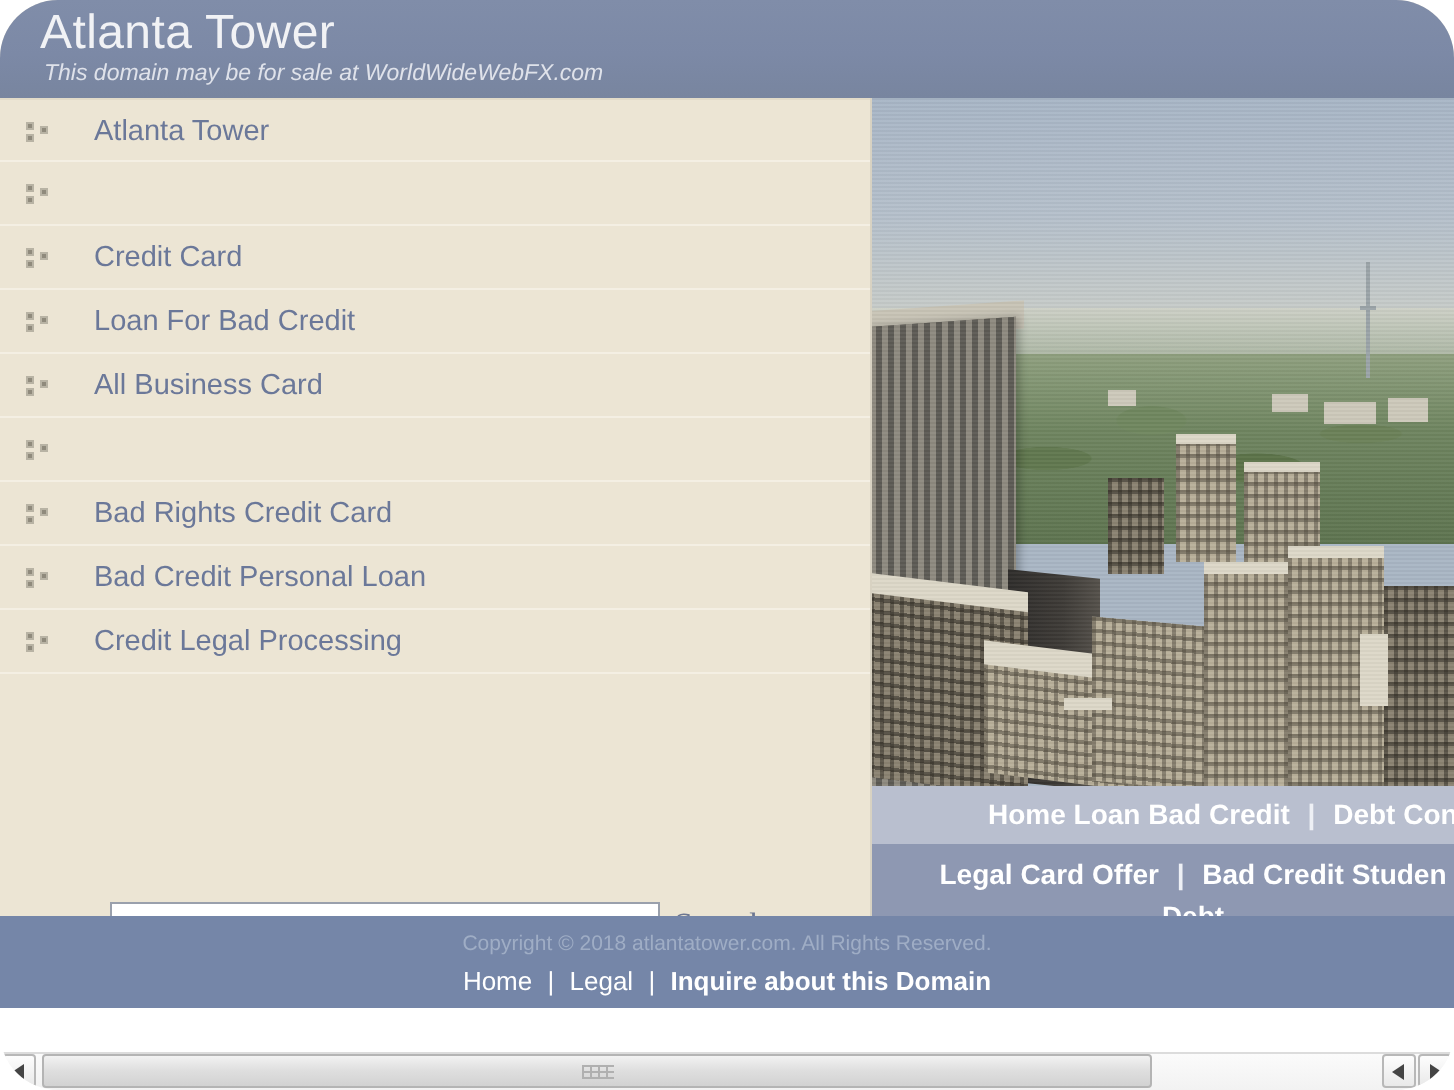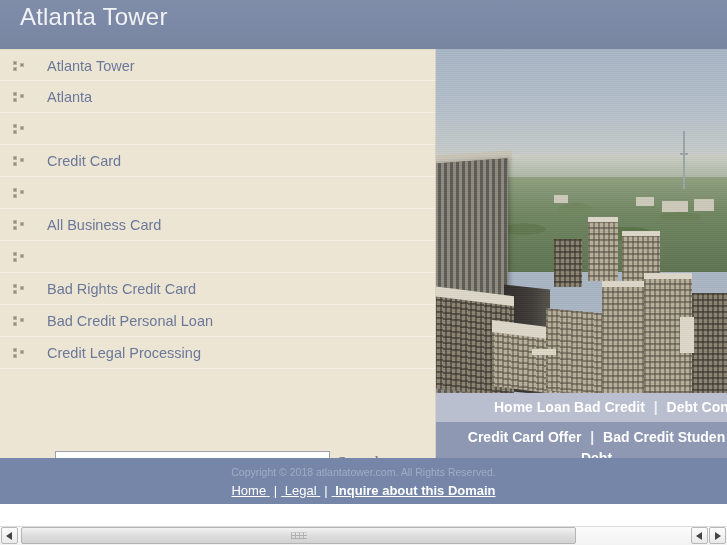--- a/index.html
+++ b/index.html
@@ -7,20 +7,21 @@
     padding: 0;
     background: #ffffff;
     font-family: "Liberation Sans", sans-serif;
   }
   #page {
     position: relative;
     width: 727px;
     height: 545px;
     overflow: hidden;
     background: #ffffff;
+    border-radius: 29px;
   }
 
   
   #viewport {
     position: absolute;
     left: 0; top: 0;
     width: 727px;
     height: 504px;
     overflow: hidden;
     background: #ece5d4;
@@ -277,21 +278,20 @@
     white-space: nowrap;
   }
   #footer-nav {
     position: absolute;
     left: 0; top: 24px;
     width: 727px;
     font-size: 13px;
     color: #ffffff;
     line-height: 18px;
     white-space: nowrap;
-    text-decoration: underline;
   }
   #footer-nav a, #footer-nav span { color: #ffffff; text-decoration: none; }
   .f-sep { color: #aab6cb; padding: 0 4px; }
   .f-strong { font-weight: bold; }
 
   
   #scrollbar {
     position: absolute;
     left: 0; top: 504px;
     width: 727px;
@@ -353,20 +353,21 @@
 </style>
 </head>
 <body>
 
 <div id="page">
 
   <div id="viewport">
 
     <div id="header">
       <div id="site-title">Atlanta Tower</div>
+      <div id="site-tagline">This domain may be for sale at WorldWideWebFX.com</div>
     </div>
 
     <div id="photo">
       <div class="sky"></div>
       <div class="haze"></div>
       <div class="treeline"></div>
 
       <div class="tvtower"></div>
 
       <div class="farbuild" style="left:200px;top:148px;width:18px;height:9px;"></div>
@@ -404,46 +405,38 @@
       <div class="photo-grain"></div>
     </div>
 
     <div id="overlay-bar-1" class="overlay-bar">
       <span class="ov-link">Home Loan Bad Credit</span>
       <span class="overlay-sep">|</span>
       <span class="ov-link">Debt Con</span>
     </div>
 
     <div id="overlay-bar-2" class="overlay-bar">
-      <span class="ov-link">Credit Card Offer</span>
+      <span class="ov-link">Legal Card Offer</span>
       <span class="overlay-sep">|</span>
       <span class="ov-link">Bad Credit Studen</span>
       <br>
       <span class="ov-link">Debt</span>
     </div>
 
     <div id="panel">
 
       <div class="link-row">
         <span class="row-bullet">
             <i class="b1"></i>
             <i class="b2"></i>
             <i class="b3"></i>
           </span>
         <span class="row-label">Atlanta Tower</span>
       </div>
 
-      <div class="link-row">
-        <span class="row-bullet">
-            <i class="b1"></i>
-            <i class="b2"></i>
-            <i class="b3"></i>
-          </span>
-        <span class="row-label">Atlanta</span>
-      </div>
 
       <div class="link-row">
         <span class="row-bullet">
             <i class="b1"></i>
             <i class="b2"></i>
             <i class="b3"></i>
           </span>
       </div>
 
       <div class="link-row">
@@ -454,20 +447,21 @@
           </span>
         <span class="row-label">Credit Card</span>
       </div>
 
       <div class="link-row">
         <span class="row-bullet">
             <i class="b1"></i>
             <i class="b2"></i>
             <i class="b3"></i>
           </span>
+        <span class="row-label">Loan For Bad Credit</span>
       </div>
 
       <div class="link-row">
         <span class="row-bullet">
             <i class="b1"></i>
             <i class="b2"></i>
             <i class="b3"></i>
           </span>
         <span class="row-label">All Business Card</span>
       </div>

